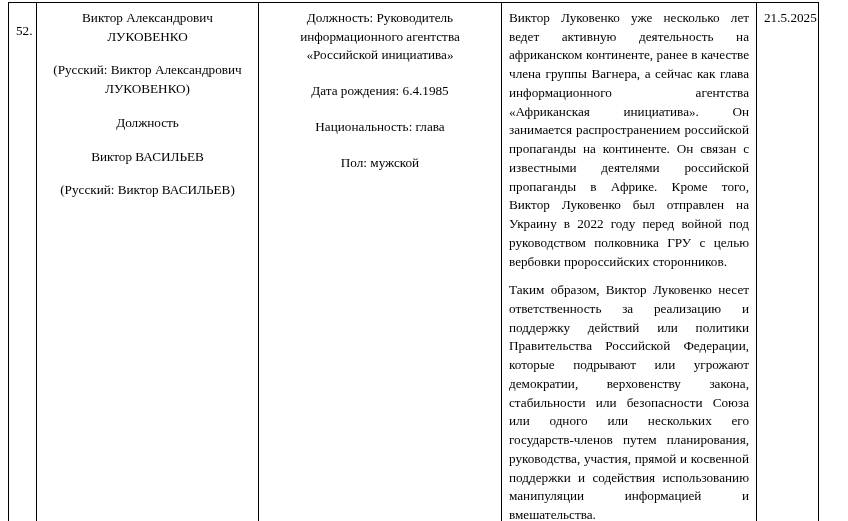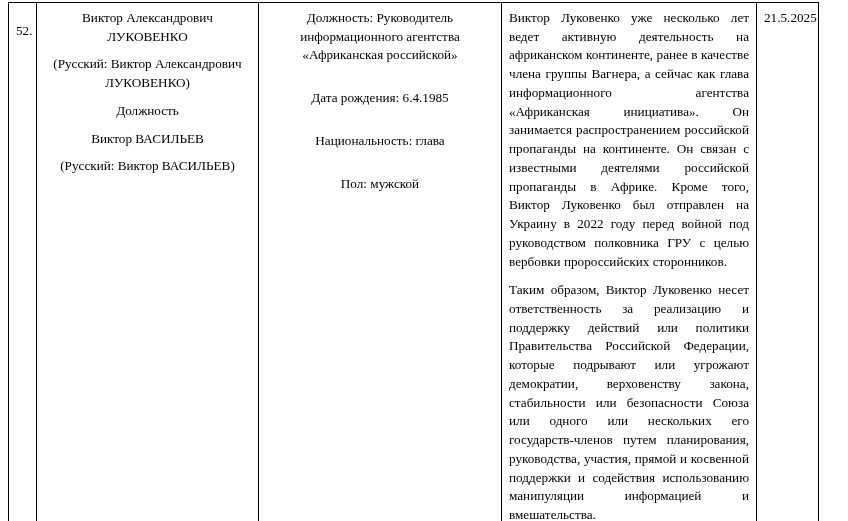--- a/index.html
+++ b/index.html
@@ -44,22 +44,22 @@
     text-align: left;
     padding-left: 5px;
   }
   td.name p,
   td.info p,
   td.just p,
   td.date p {
     margin: 0 0 0 0;
     text-align: center;
   }
-  td.name p + p { margin-top: 9px; }
-  td.info p + p { margin-top: 24px; }
+  td.name p + p { margin-top: 15px; }
+  td.info p + p { margin-top: 17px; }
   td.just p + p { margin-top: 10px; }
   td.just {
     text-align: justify;
   }
   td.just p {
     text-align: justify;
   }
   td.date {
     text-align: left;
     white-space: nowrap;
@@ -83,21 +83,21 @@
           <p>52.</p>
         </td>
         <td class="name">
           <p>Виктор Александрович ЛУКОВЕНКО</p>
           <p>(Русский: Виктор Александрович ЛУКОВЕНКО)</p>
           <p>Должность</p>
           <p>Виктор ВАСИЛЬЕВ</p>
           <p>(Русский: Виктор ВАСИЛЬЕВ)</p>
         </td>
         <td class="info">
-          <p>Должность: Руководитель информационного агентства «Африканская российской»</p>
+          <p>Должность: Руководитель информационного агентства «Российской инициатива»</p>
           <p>Дата рождения: 6.4.1985</p>
           <p>Национальность: глава</p>
           <p>Пол: мужской</p>
         </td>
         <td class="just">
           <p>Виктор Луковенко уже несколько лет ведет активную деятельность на африканском континенте, ранее в качестве члена группы Вагнера, а сейчас как глава информационного агентства «Африканская инициатива». Он занимается распространением российской пропаганды на континенте. Он связан с известными деятелями российской пропаганды в Африке. Кроме того, Виктор Луковенко был отправлен на Украину в 2022 году перед войной под руководством полковника ГРУ с целью вербовки пророссийских сторонников.</p>
           <p>Таким образом, Виктор Луковенко несет ответственность за реализацию и поддержку действий или политики Правительства Российской Федерации, которые подрывают или угрожают демократии, верховенству закона, стабильности или безопасности Союза или одного или нескольких его государств-членов путем планирования, руководства, участия, прямой и косвенной поддержки и содействия использованию манипуляции информацией и вмешательства.</p>
         </td>
         <td class="date">
           <p>21.5.2025</p>

